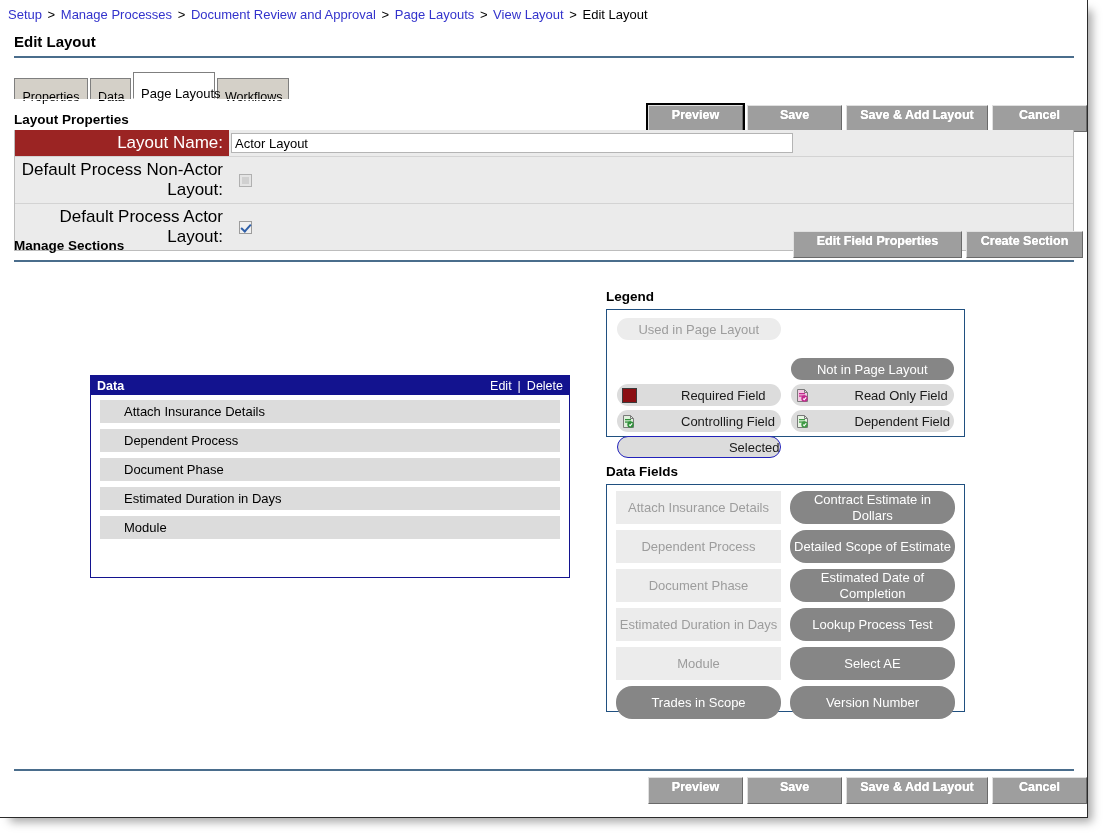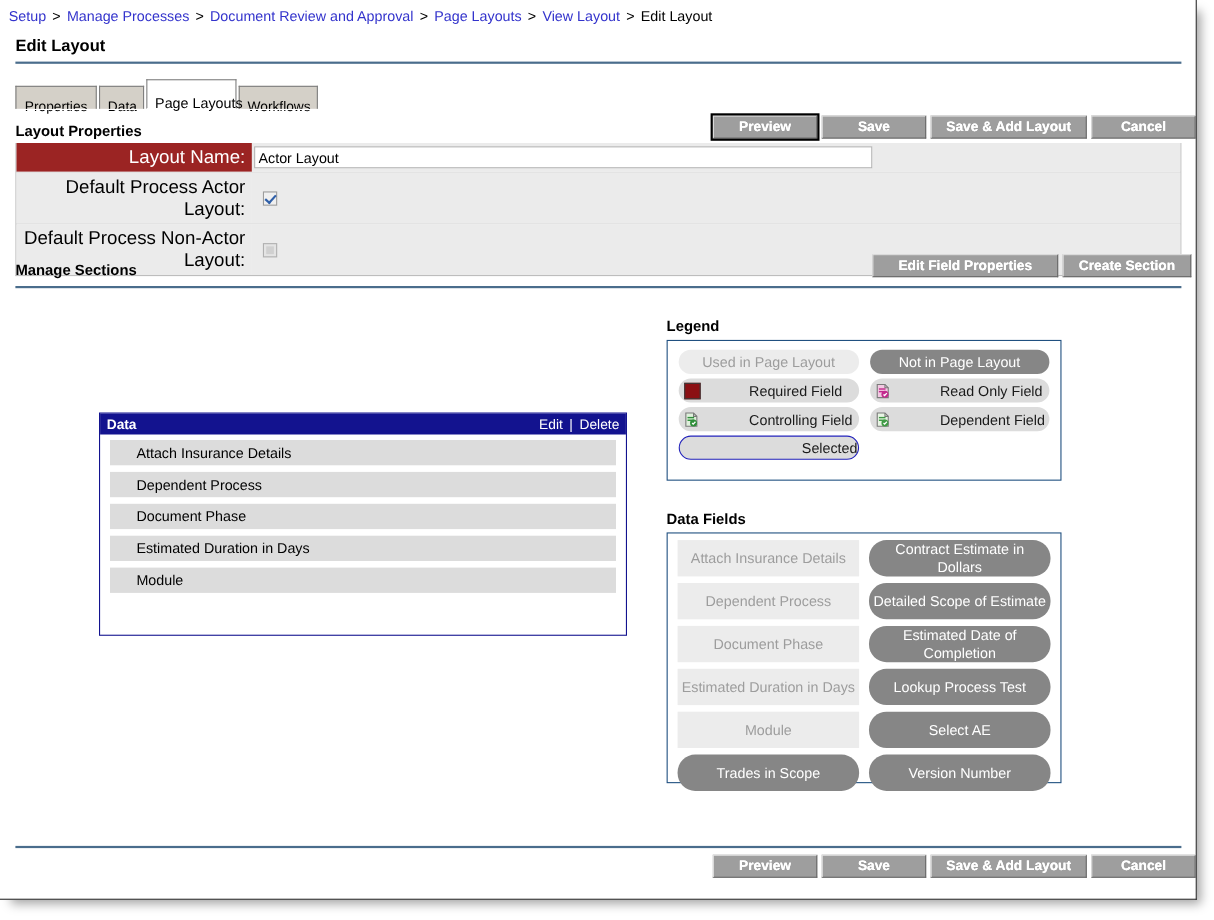--- a/index.html
+++ b/index.html
@@ -135,21 +135,21 @@
     background: #9e9e9e;
     border-top: 1px solid #e0e0e0;
     border-left: 1px solid #e0e0e0;
     border-right: 1px solid #6a6a6a;
     border-bottom: 1px solid #6a6a6a;
     color: #ffffff;
     font-size: 12.5px;
     font-weight: bold;
     text-align: center;
     line-height: 19px;
-    height: 21px;
+    height: 27px;
     cursor: default;
     white-space: nowrap;
     text-shadow: 0 0 0 #fff;
   }
   .btn.focused {
     outline: 2px solid #000;
     outline-offset: 0px;
   }
 
   
@@ -317,20 +317,21 @@
   }
   .lg-cell.used {
     background: #ececec;
     color: #9d9d9d;
     justify-content: center;
   }
   .lg-cell.notused {
     background: #868686;
     color: #ffffff;
     justify-content: center;
+    margin-top: 40px;
   }
   .lg-cell.item {
     background: #dcdcdc;
     color: #1a1a1a;
     padding-left: 4px;
     gap: 36px;
   }
   .lg-cell.selected {
     background: #dcdcdc;
     color: #1a1a1a;
@@ -432,29 +433,29 @@
       </div>
 
   <div id="lp-table">
         <div class="lp-row">
           <div class="lp-label required">Layout Name:</div>
           <div class="lp-value">
             <input type="text" class="text-input" value="Actor Layout" style="">
           </div>
         </div>
         <div class="lp-row">
+          <div class="lp-label">Default Process Non-Actor Layout:</div>
+          <div class="lp-value">
+            <span class="cbx disabled"></span>
+          </div>
+        </div>
+        <div class="lp-row">
           <div class="lp-label">Default Process Actor Layout:</div>
           <div class="lp-value">
             <span class="cbx checked"></span>
-          </div>
-        </div>
-        <div class="lp-row">
-          <div class="lp-label">Default Process Non-Actor Layout:</div>
-          <div class="lp-value">
-            <span class="cbx disabled"></span>
           </div>
         </div>
       </div>
 
   <div class="section-head" style="left:14px; top:238px;">Manage Sections</div>
   <div class="section-rule" style="left:14px; top:260px; width:1060px;"></div>
   <div id="ms-buttons" style="position: absolute; left: 793px; top: 231px; width: 294px; height: 22px;">
         <div class="btn" style="left: 0px; top: 0px; width: 169px;">Edit Field Properties</div>
         <div class="btn" style="left: 173px; top: 0px; width: 117px;">Create Section</div>
       </div>

